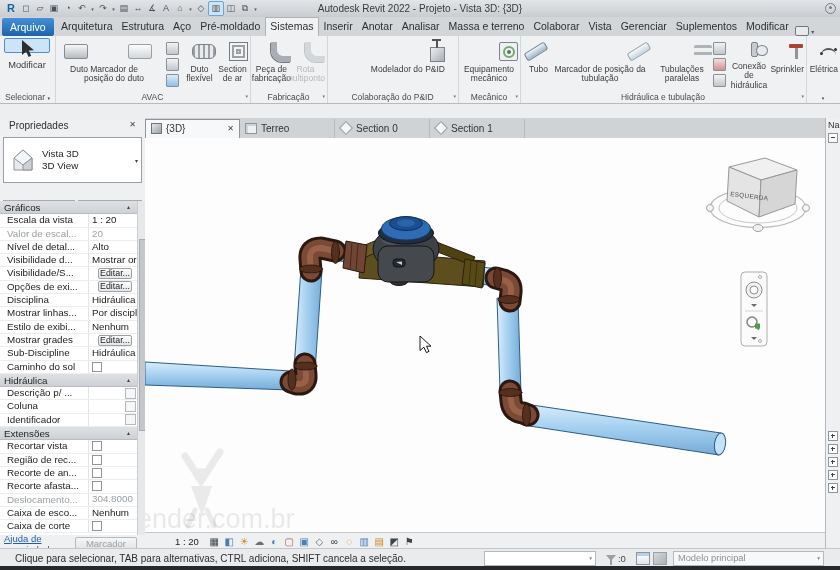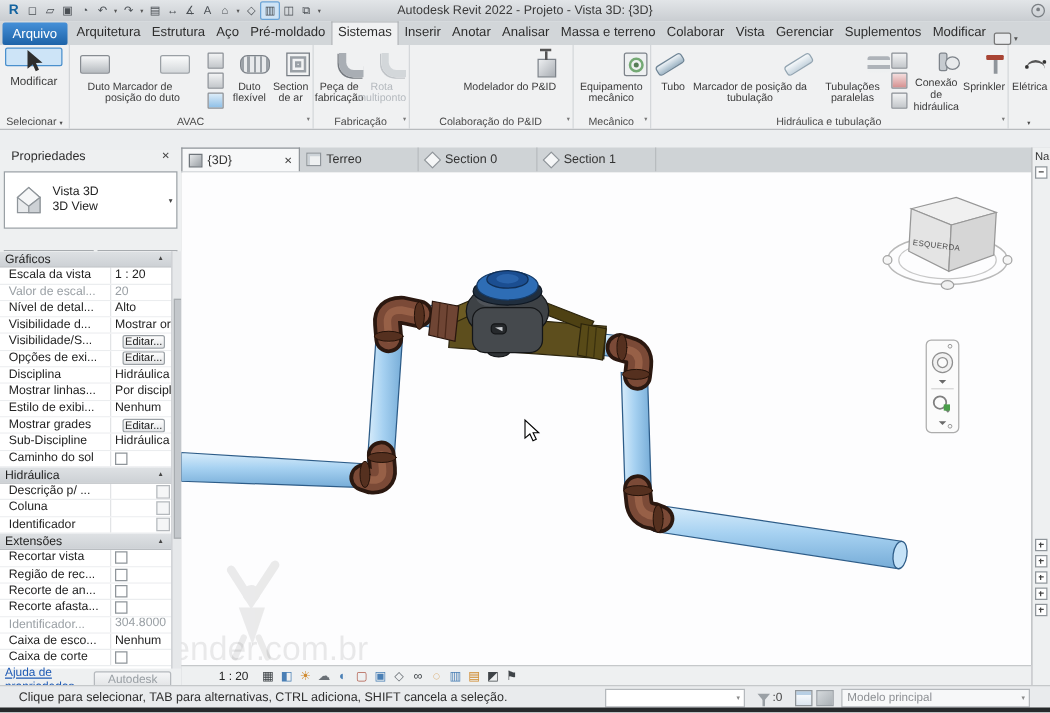--- a/index.html
+++ b/index.html
@@ -105,21 +105,21 @@
   .cb{width:8px;height:8px;border:1px solid #8f959a;background:#fff;display:inline-block}
   .dots{margin-left:auto;margin-right:2px;width:9px;height:9px;border:1px solid #b5b9bd;background:#f5f6f7}
   .pscroll{position:absolute;right:0;top:81px;width:7px;bottom:17px;background:#e6e8ea;border-left:1px solid #c9ccd0}
   .pthumb{position:absolute;left:0.5px;top:38px;width:5px;height:190px;background:#c3c7cb;border:1px solid #a8acb0}
   .props-f{position:absolute;left:0;bottom:0;width:100%;height:17px;display:flex;align-items:center;background:#eef0f1}
   .phelp{color:#1f5bb5;text-decoration:underline;font-size:9.5px;margin-left:4px}
   .papply{margin-left:auto;margin-right:8px;font-family:inherit;font-size:9.5px;color:#9aa0a5;
     background:linear-gradient(#f5f6f7,#e2e4e6);border:1px solid #b5b9bd;border-radius:2px;height:13px;line-height:11px;padding:0 10px}
   
   .vtabs{position:absolute;left:145px;top:118px;width:695px;height:20px;background:#cfd3d6;
-    display:flex;align-items:flex-start}
+    display:flex;align-items:center}
   .vtab{height:19px;display:flex;align-items:center;font-size:10px;color:#333;width:95px;
     border-right:1px solid #b8bcbf;padding:0 5px;box-sizing:border-box}
   .vtab.active{background:#f7f8f9;border:1px solid #8f9499;border-bottom:none}
   .vtab .vx{margin-left:auto;font-size:8px;color:#444}
   .ic3d{width:9px;height:9px;background:linear-gradient(135deg,#e6e8ea,#9aa0a5);border:1px solid #6f757b;margin-right:4px}
   .icplan{width:10px;height:9px;border:1px solid #8f959a;background:#eef0f1;margin-right:4px;
     box-shadow:inset 2px 2px 0 #cdd3d8}
   .icsec{width:8px;height:8px;border:1px solid #8f959a;background:#f5f6f7;transform:rotate(45deg);margin:0 5px 0 1px}
   .vtabs-end{margin-left:auto;font-size:6px;color:#444;padding-right:4px}
   
@@ -464,41 +464,41 @@
           <span class="cb"></span>
         </span>
       </div>
     <div class="prow">
         <span class="pl">Recorte afasta...</span>
         <span class="pv">
           <span class="cb"></span>
         </span>
       </div>
     <div class="prow">
-        <span class="pl dim">Identificador...</span>
+        <span class="pl dim">Deslocamento...</span>
         <span class="pv dim">304.8000</span>
       </div>
     <div class="prow">
         <span class="pl">Caixa de esco...</span>
         <span class="pv">Nenhum</span>
       </div>
     <div class="prow">
         <span class="pl">Caixa de corte</span>
         <span class="pv">
           <span class="cb"></span>
         </span>
       </div>
   </div>
   <div class="pscroll">
       <div class="pthumb"></div>
     </div>
 
   <div class="props-f">
     <span class="phelp">Ajuda de propriedades</span>
-    <button class="papply">Autodesk</button>
+    <button class="papply">Marcador</button>
   </div>
 </div>
 
 <div class="vtabs">
   <div class="vtab active">
     <span class="ic3d"></span>
     <span>{3D}</span>
     <span class="vx">✕</span>
   </div>
   <div class="vtab">

